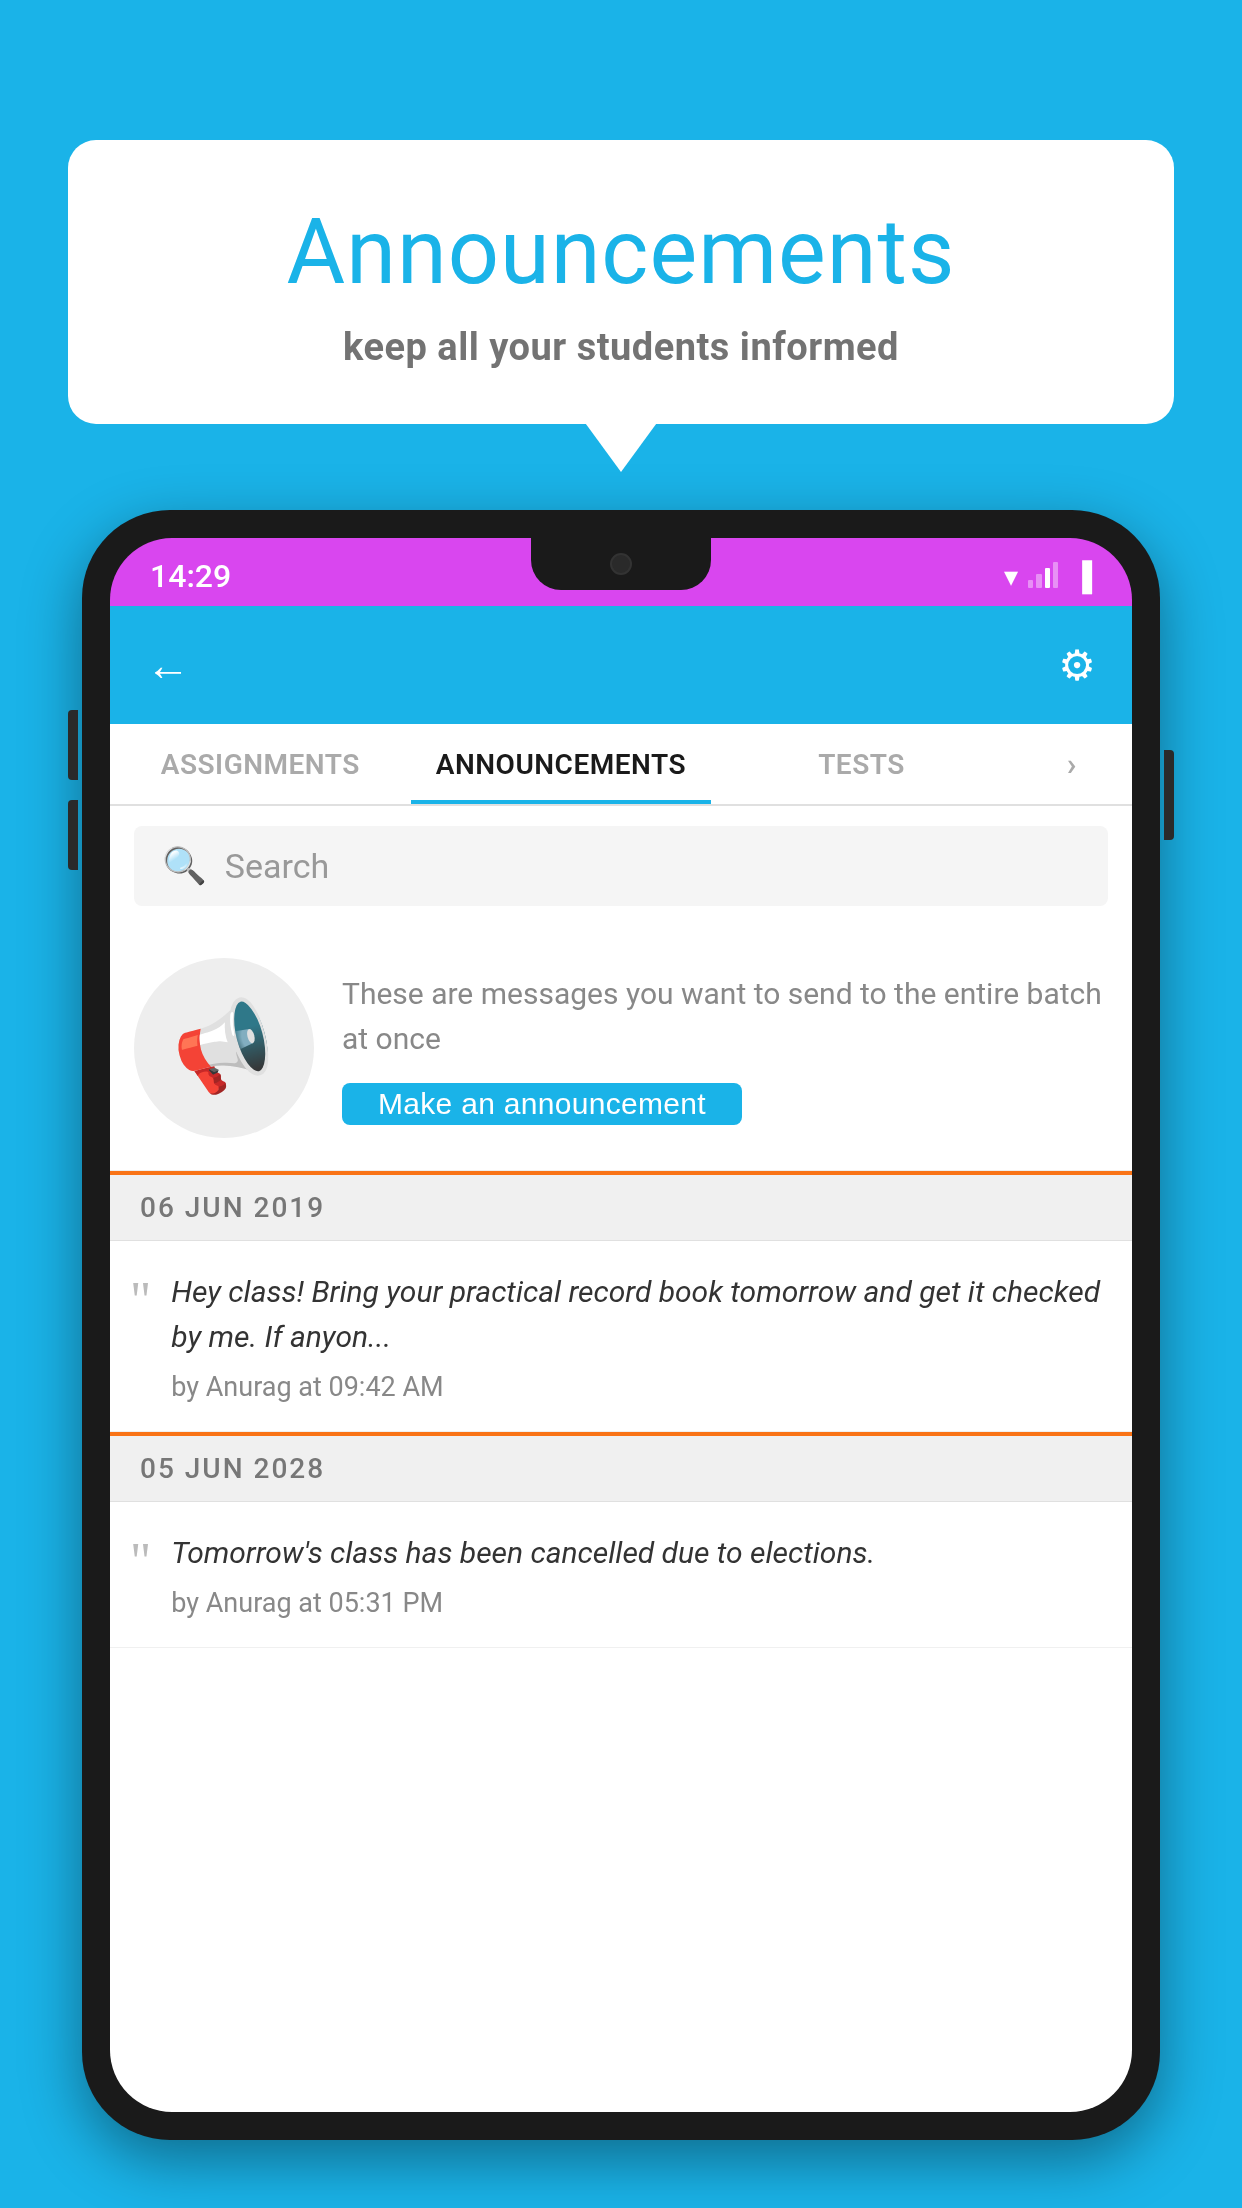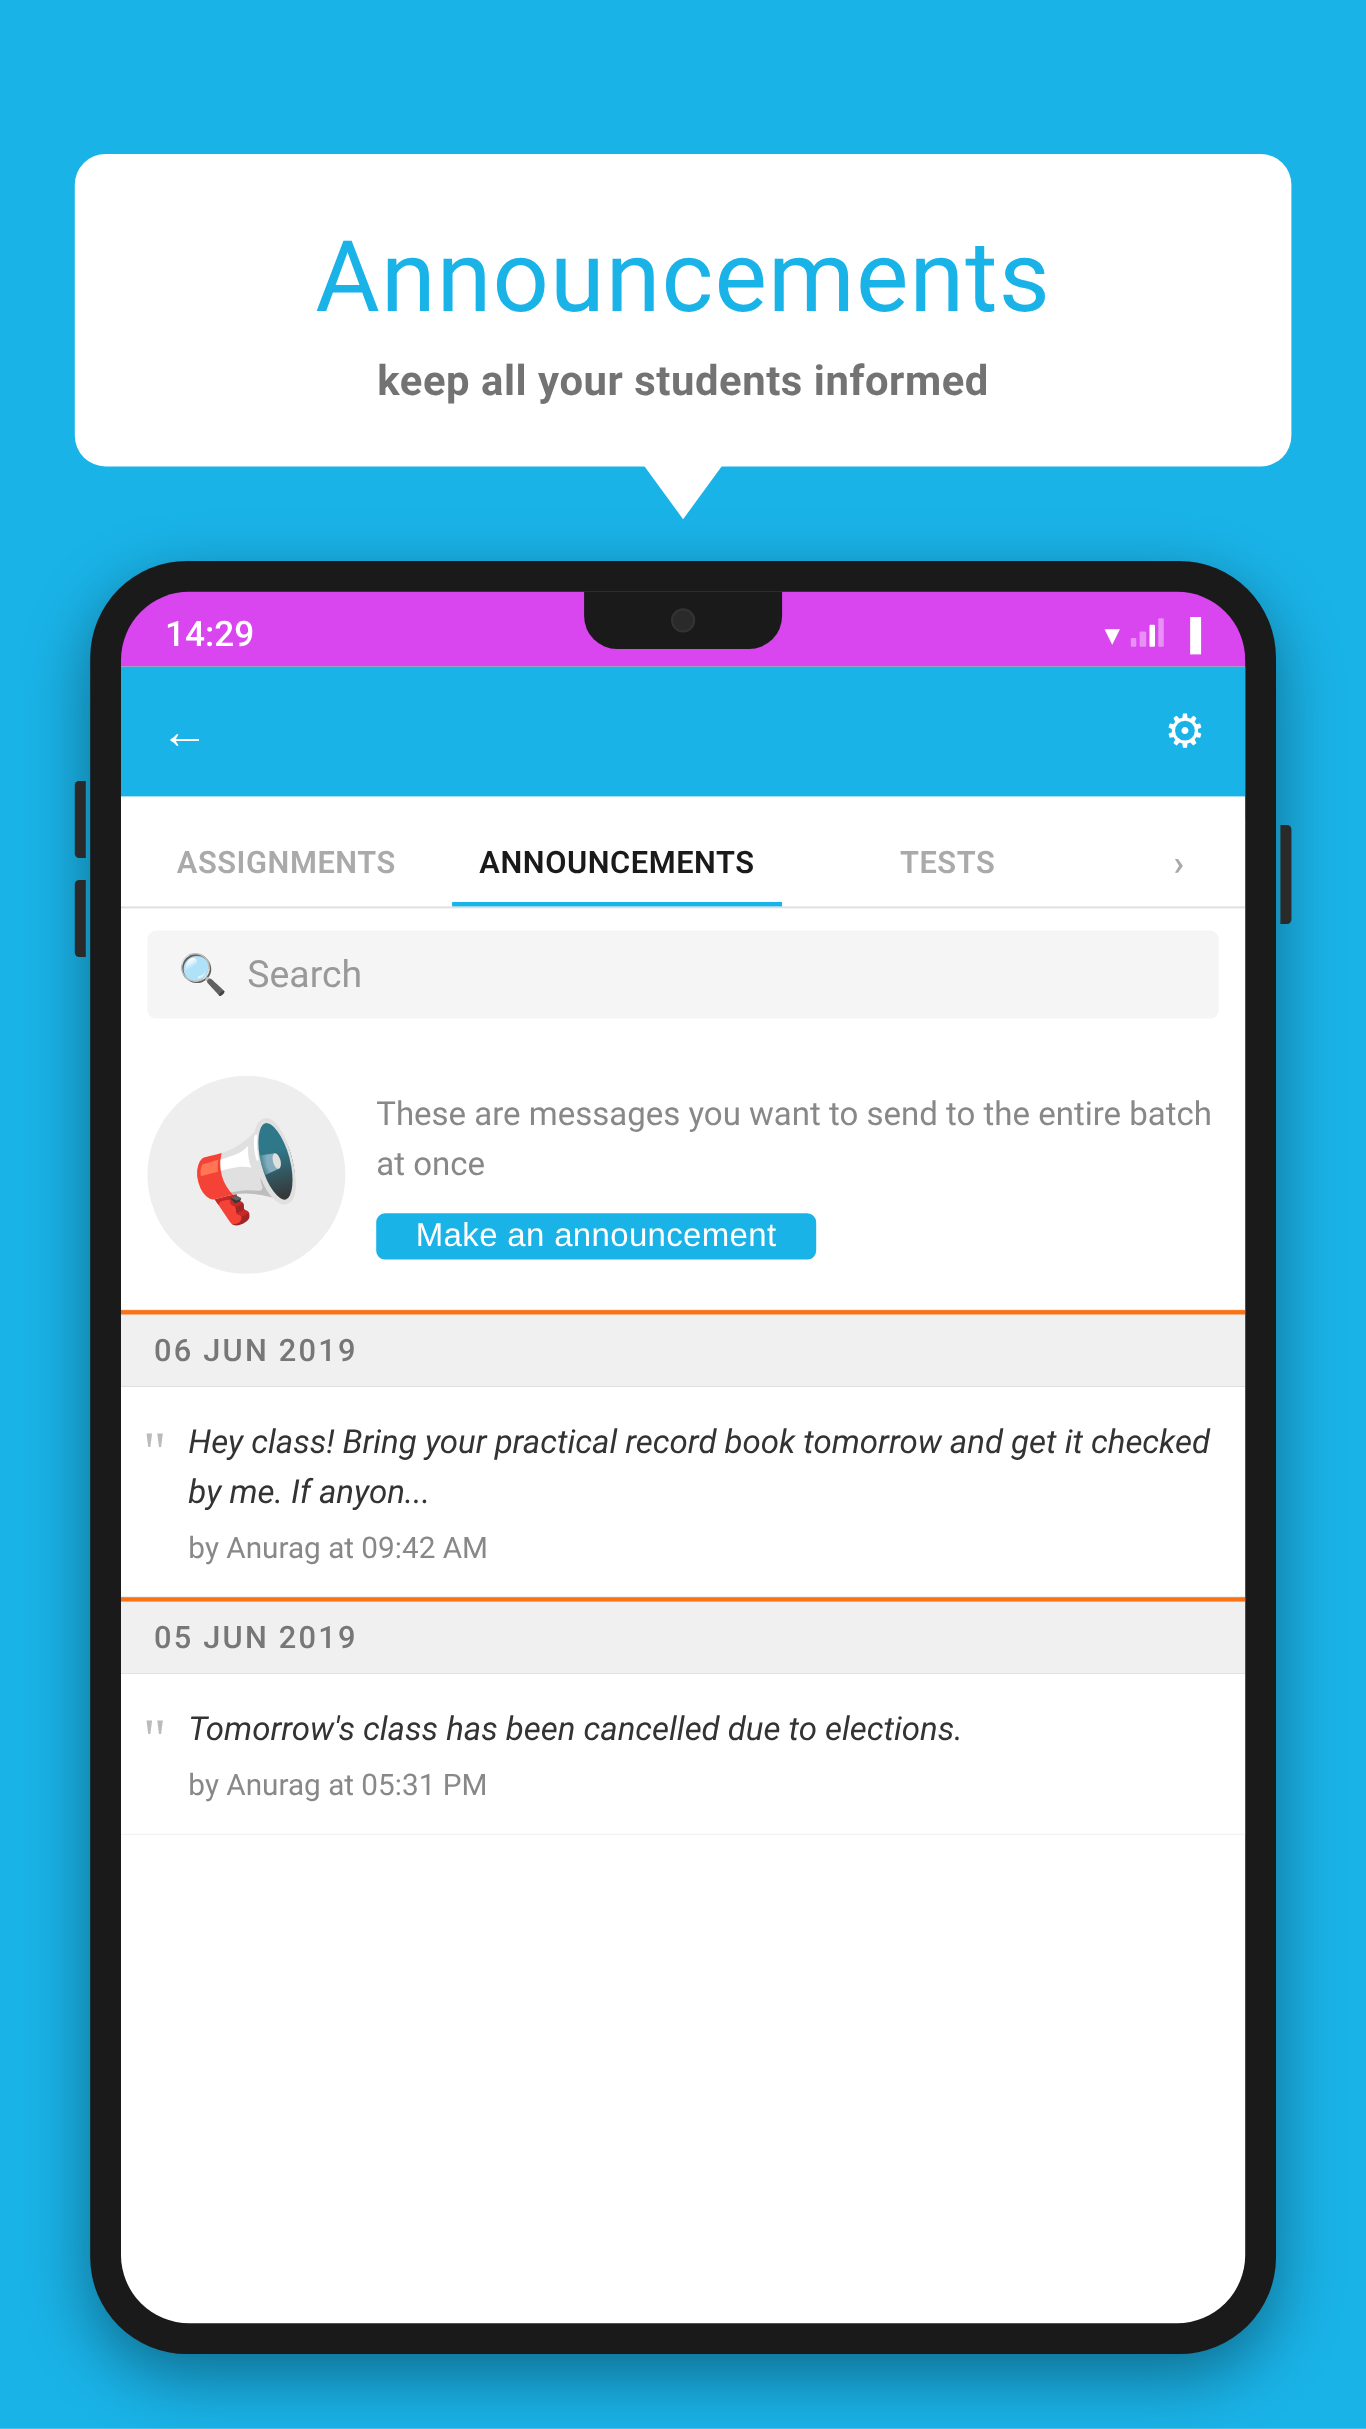--- a/index.html
+++ b/index.html
@@ -199,21 +199,20 @@
       font-size: 42px;
       cursor: pointer;
     }
 
     
     .tabs-container {
       background: white;
       display: flex;
       border-bottom: 2px solid #e0e0e0;
       height: 82px;
-      margin-top: 20px;
     }
 
     .tab-item {
       flex: 1;
       display: flex;
       align-items: center;
       justify-content: center;
       font-size: 28px;
       font-weight: 600;
       color: #aaaaaa;
@@ -477,21 +476,21 @@
 
       <div class="announcement-item">
         <div class="quote-icon">"</div>
         <div class="announcement-content">
           <div class="announcement-text">Hey class! Bring your practical record book tomorrow and get it checked by me. If anyon...</div>
           <div class="announcement-meta">by Anurag at 09:42 AM</div>
         </div>
       </div>
 
       <div class="date-separator">
-        <span class="date-text">05  JUN  2019</span>
+        <span class="date-text">05  JUN  2028</span>
       </div>
 
       <div class="announcement-item">
         <div class="quote-icon">"</div>
         <div class="announcement-content">
           <div class="announcement-text">Tomorrow's class has been cancelled due to elections.</div>
           <div class="announcement-meta">by Anurag at 05:31 PM</div>
         </div>
       </div>
 

